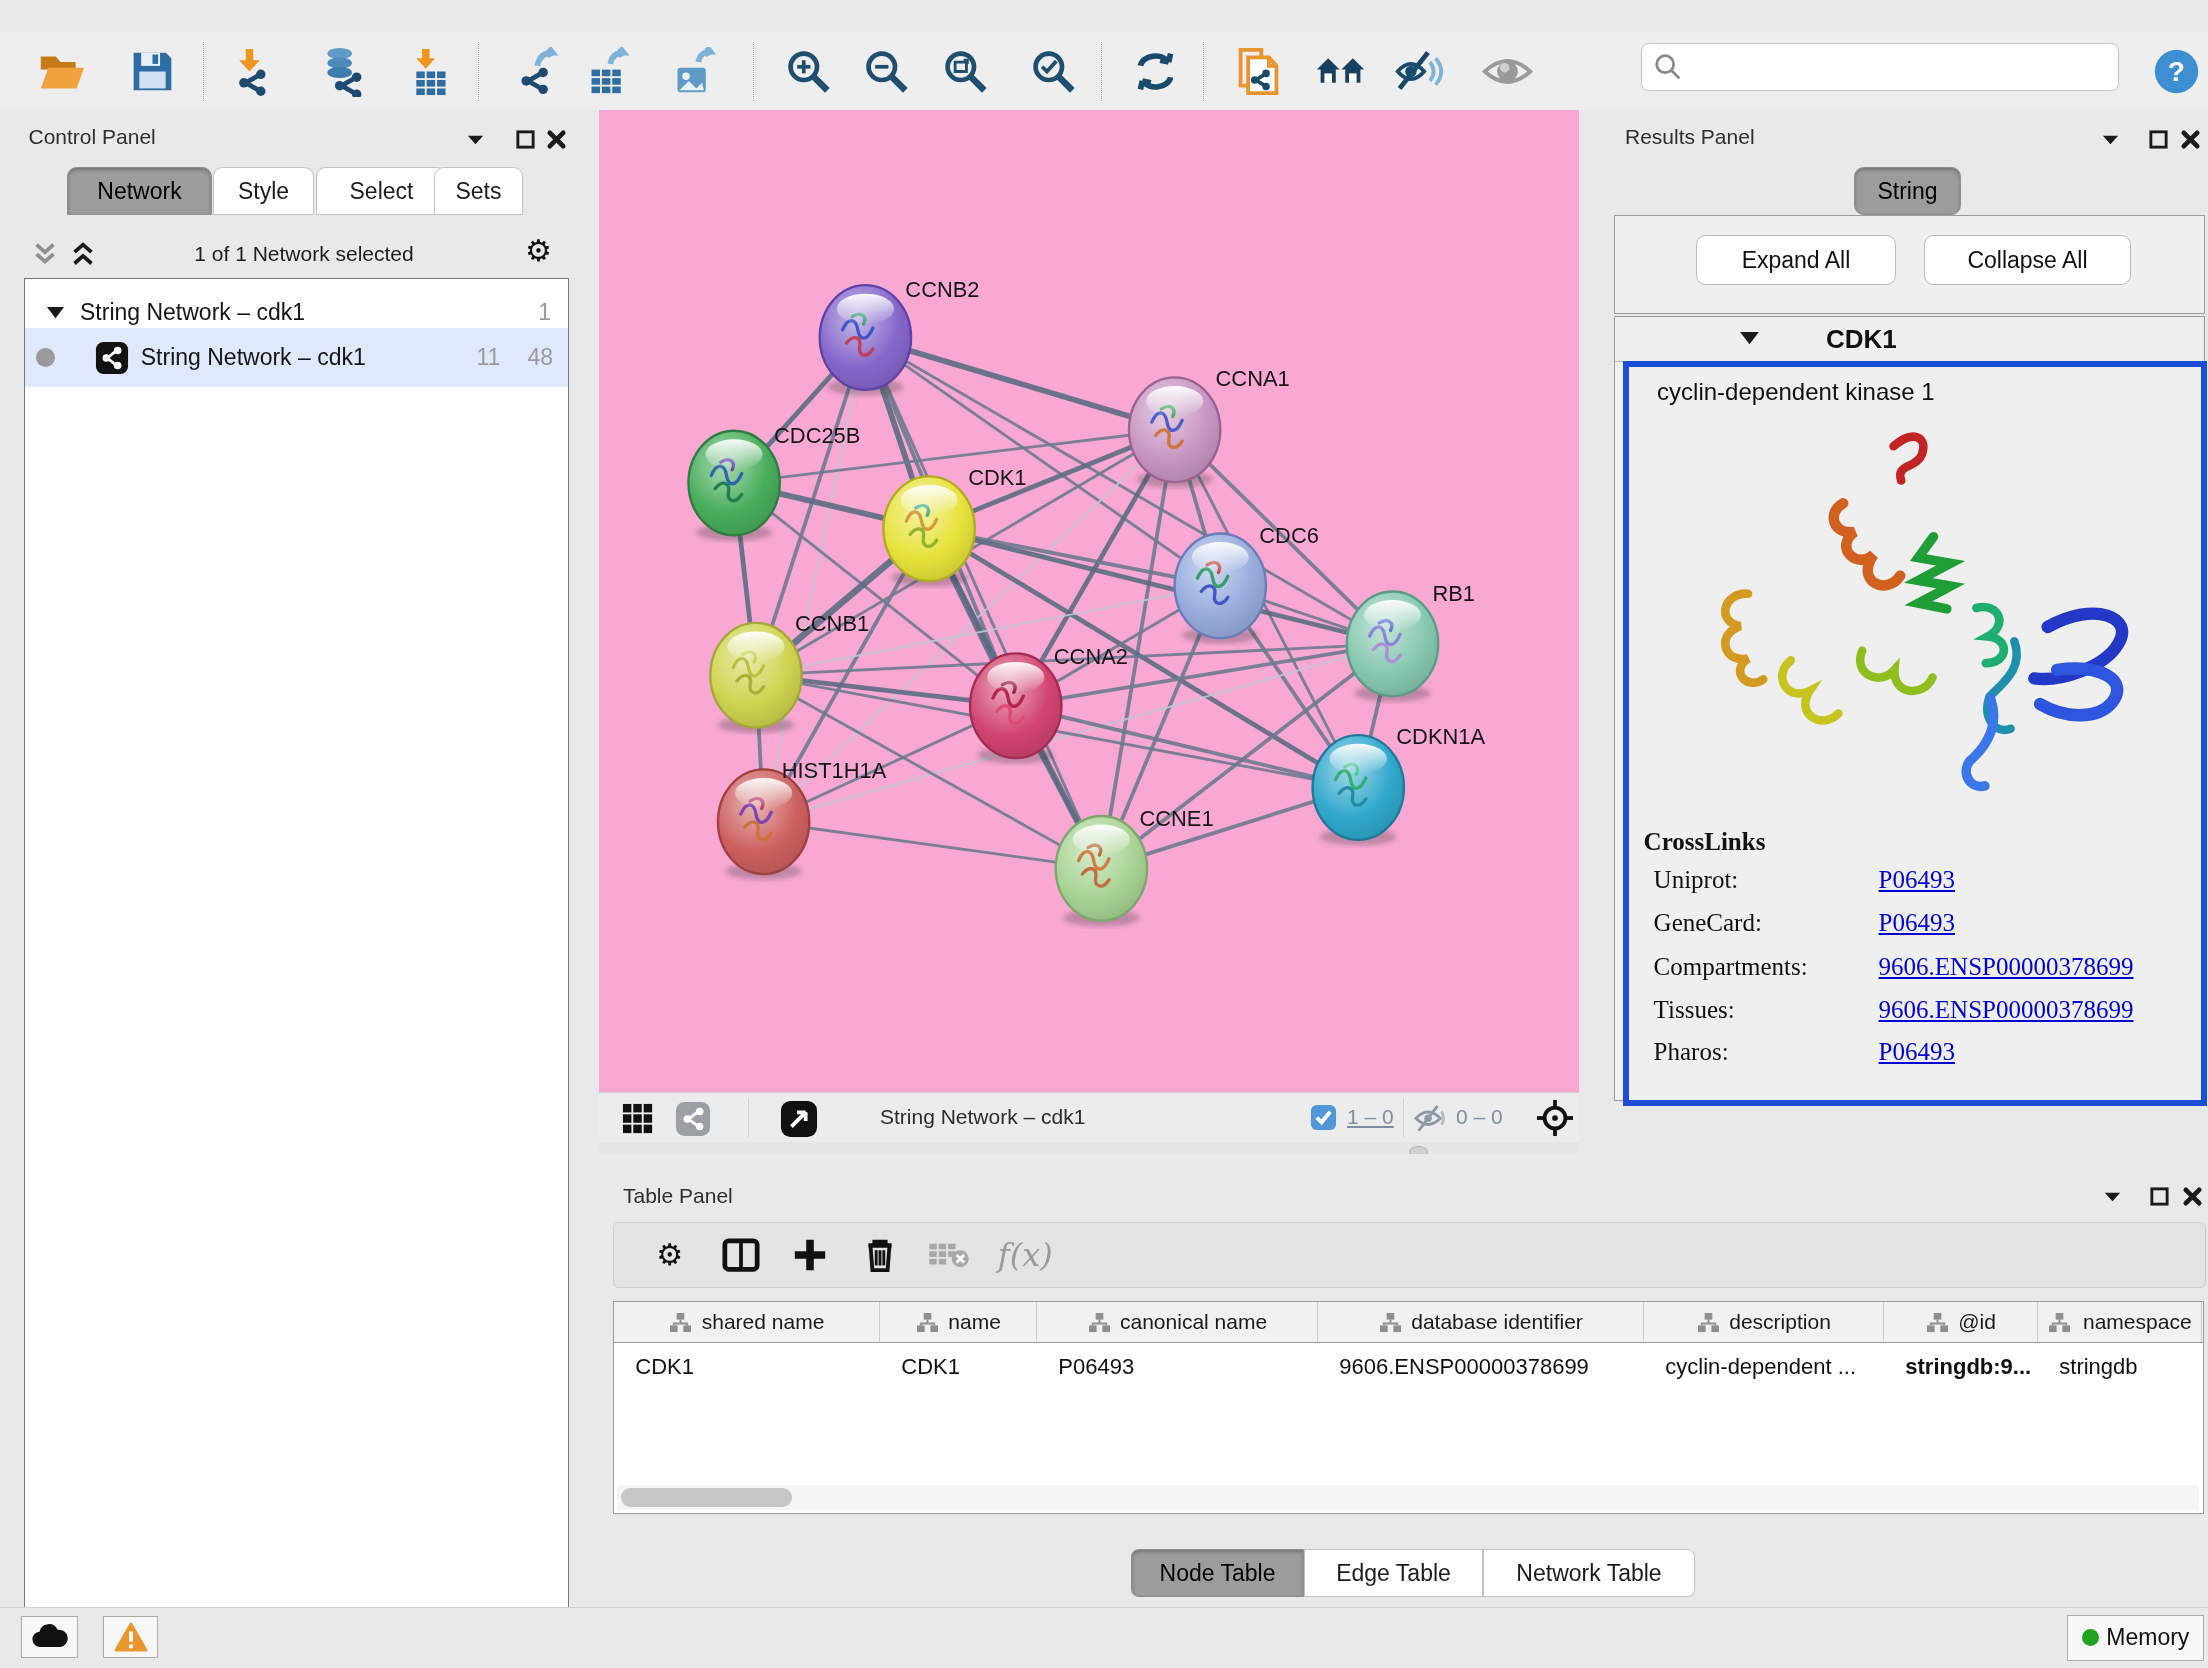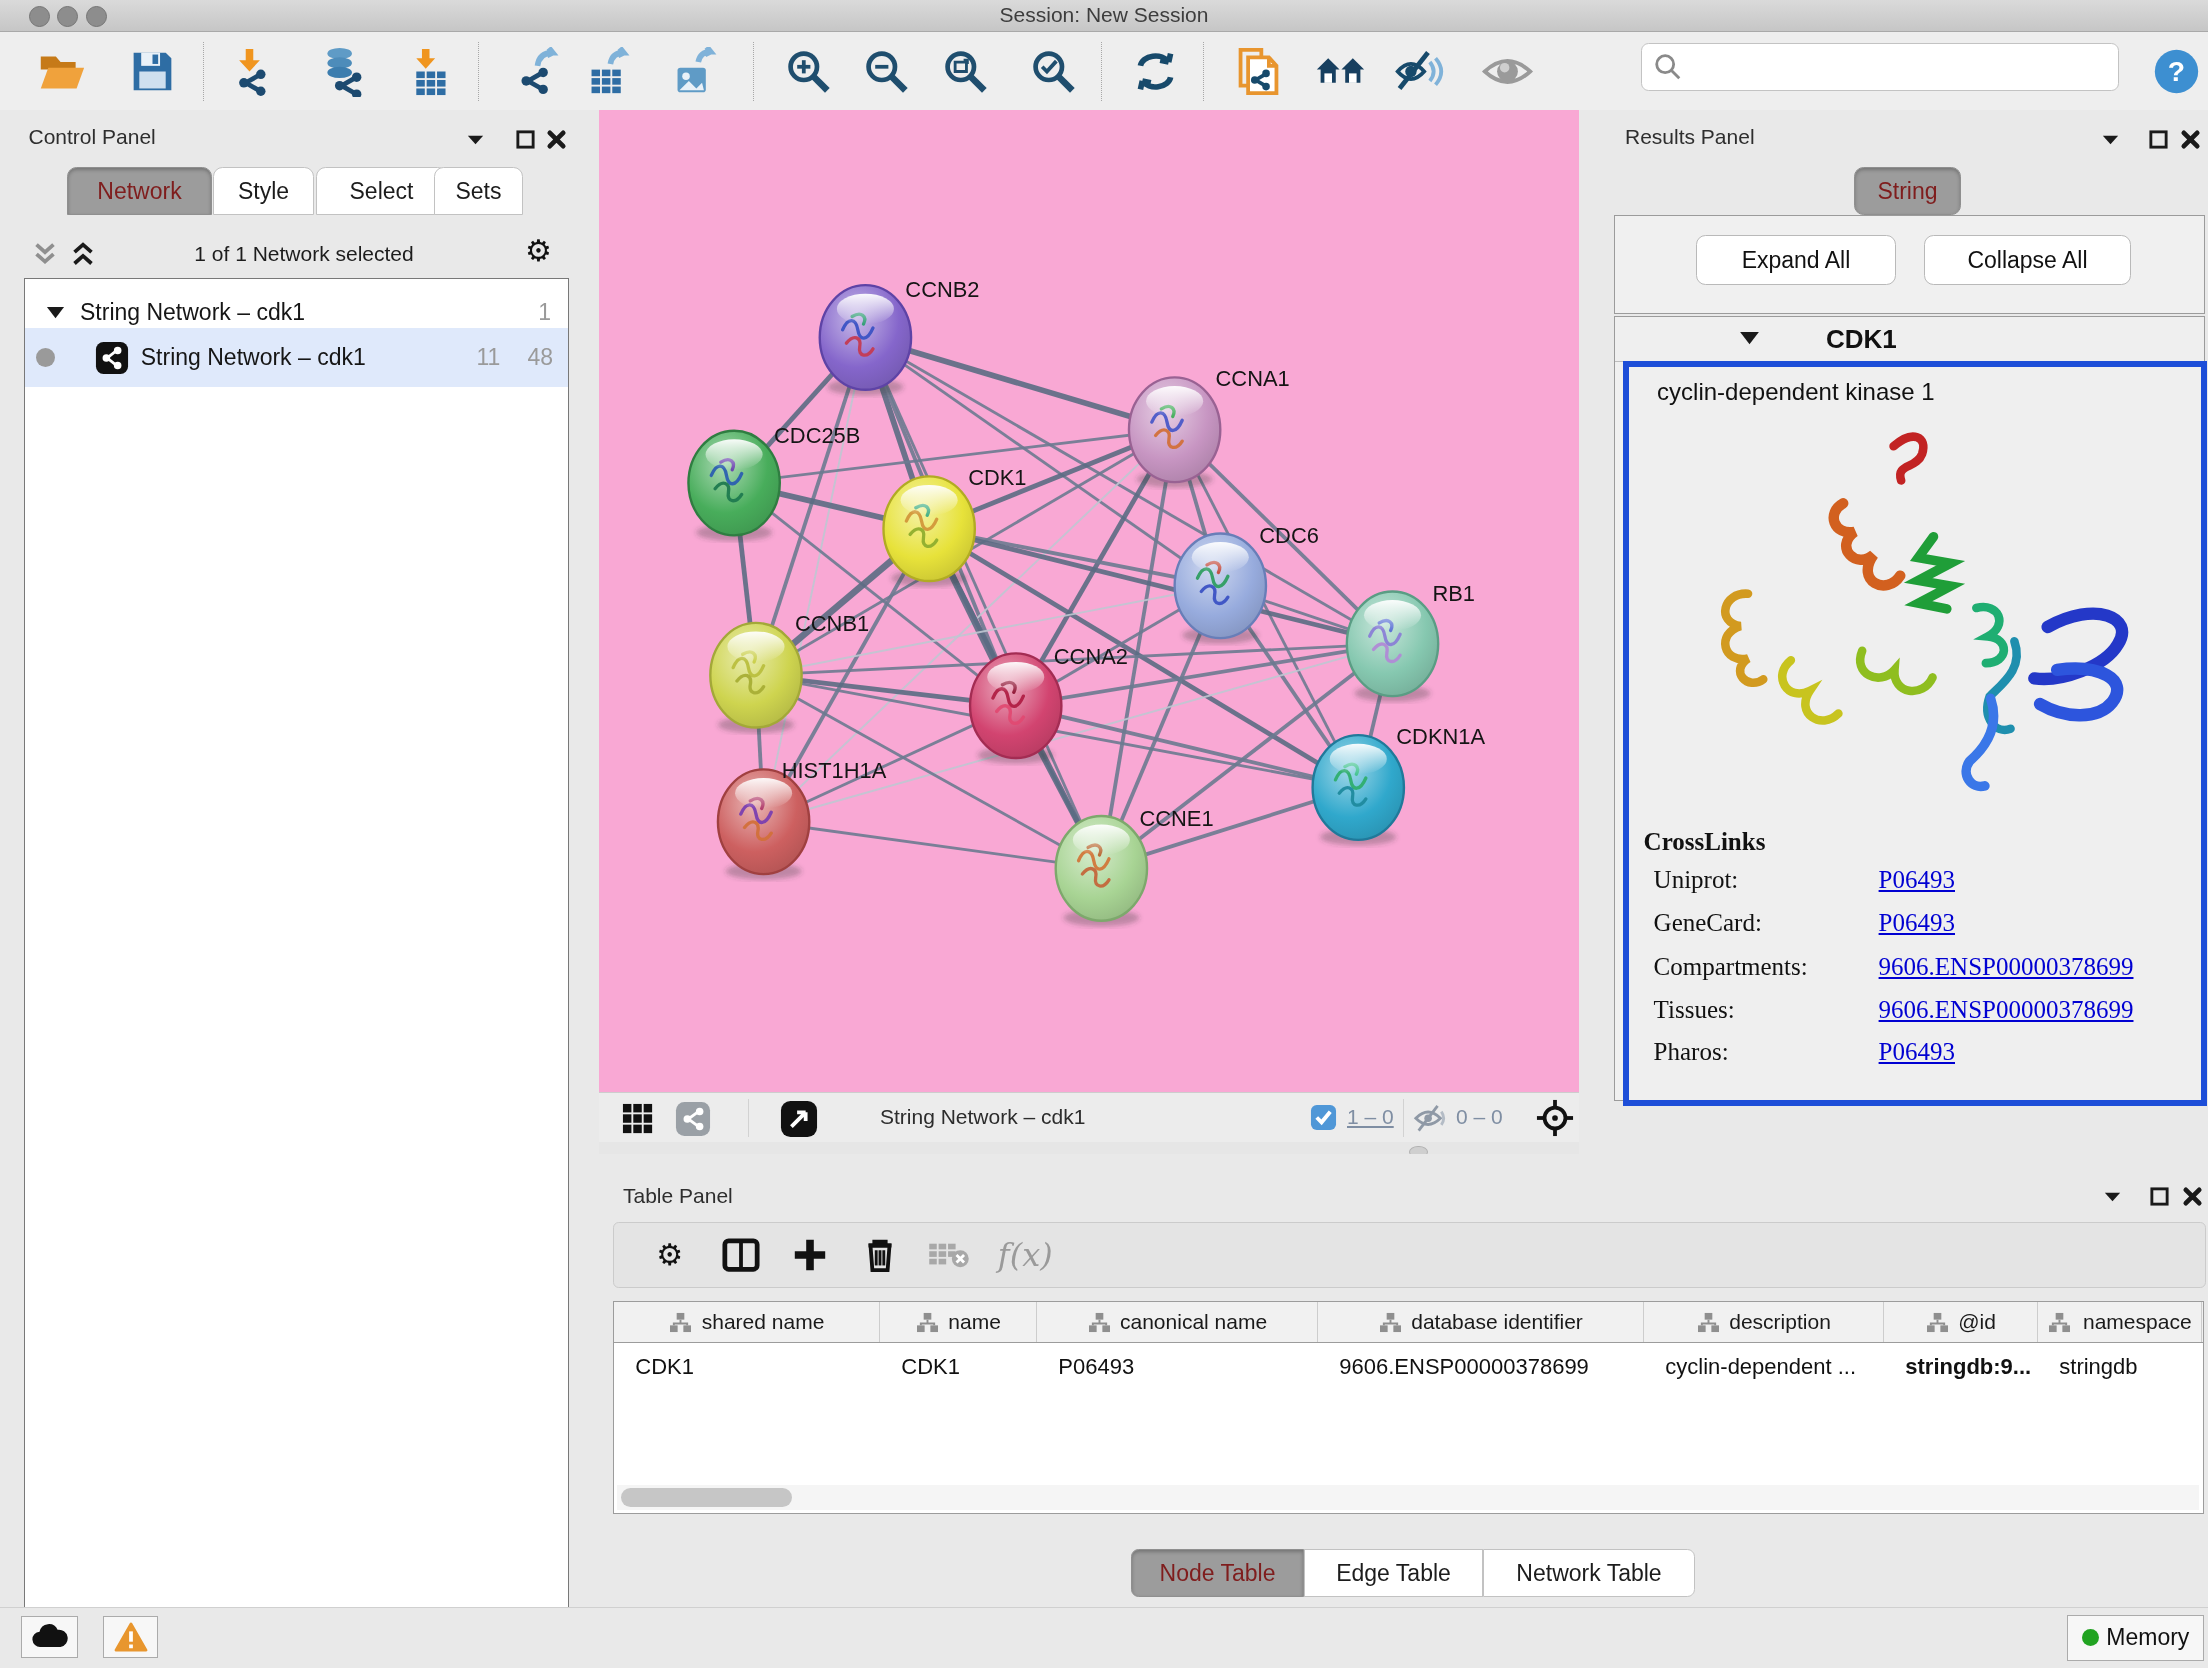--- a/index.html
+++ b/index.html
@@ -11,21 +11,21 @@
   #title-text{left:0;top:2.9px;width:2208px;text-align:center;font-size:21px;color:#3d3d3d;}
   #toolbar{left:0;top:32px;width:2208px;height:78px;background:#eeeeee;border-bottom:1px solid #bcbcbc;}
   .tbi{top:13.3px;width:53px;height:53px;display:flex;align-items:center;justify-content:center;}
   .tbsep{top:9.5px;width:0;height:59px;border-left:1.9px dotted #a7a7a7;}
   #search-box{left:1641px;top:11.4px;width:476px;height:46px;background:#fff;border:1.9px solid #c3c3c3;border-radius:7.6px;display:flex;align-items:center;}
   #search-box input{border:none;outline:none;font-size:21px;flex:1;background:transparent;margin-left:5.7px;font-family:"Liberation Sans",sans-serif;}
   
   .panel-title{font-size:21px;color:#2e2e2e;}
   .winctl{width:25px;height:25px;display:flex;align-items:center;justify-content:center;}
   .tab{position:absolute;top:0;height:48px;background:#fff;border:1px solid #c2c2c2;border-radius:9.5px 9.5px 0 0;display:flex;align-items:center;justify-content:center;font-size:23px;color:#1c1c1c;box-sizing:border-box;}
-  .tab.selected{background:#9c9c9c;color:#7f1d1d;border-color:#8f8f8f;box-shadow:inset 0 1.9px 3.8px rgba(0,0,0,.25);}
+  .tab.selected{background:#9c9c9c;color:#000000;border-color:#8f8f8f;box-shadow:inset 0 1.9px 3.8px rgba(0,0,0,.25);}
   
   #control-panel{left:0;top:110px;width:599px;height:1497px;background:#e9e9e9;}
   #net-list{left:24px;top:168px;width:543px;height:1435px;background:#fff;border:1.9px solid #787878;}
   .net-row{position:absolute;left:0;width:100%;height:55px;display:flex;align-items:center;font-size:23px;color:#161616;}
   .count{color:#9a9a9a;}
   
   #canvas-col{left:599px;top:110px;width:980px;height:1048px;}
   #graph-area{left:0;top:0;width:980px;height:982px;background:#f9a8d4;}
   #net-statusbar{left:0;top:982px;width:980px;height:49px;background:#ececec;border-top:1px solid #cdcdcd;}
   .sb-sep{top:5.7px;width:0;height:38px;border-left:1.9px solid #d2d2d2;}
@@ -54,26 +54,20 @@
   #memory-btn{left:2067px;top:6.7px;width:135px;height:44px;background:#f7f7f7;border:1.9px solid #ababab;display:flex;align-items:center;justify-content:center;gap:7.6px;font-size:23px;color:#111;position:absolute;}
   .dot{border-radius:50%;}
   .gearglyph{font-family:"DejaVu Sans",sans-serif;font-size:30px;color:#111;line-height:1;}
   .fx{font-family:"DejaVu Serif",serif;font-style:italic;font-size:32px;color:#9a9a9a;}
 </style>
 </head>
 <body>
 
 <div id="app">
 
-  <div class="abs" id="titlebar">
-    <div class="abs tlight" style="left:28.5px;"></div>
-    <div class="abs tlight" style="left:57px;"></div>
-    <div class="abs tlight" style="left:86px;"></div>
-    <div class="abs" id="title-text">Session: New Session</div>
-  </div>
 
   <div class="abs" id="toolbar">
     <div class="abs tbi" style="left:35px">
       <svg width="49" height="49" viewBox="0 0 52 52">
           <path d="M4 10 h16 l5 6 h16 v8 H4z" fill="#c67a18"></path>
           <path d="M4 44 L12 22 h38 L42 44z" fill="#f0a23c"></path>
         </svg>
     </div>
     <div class="abs tbi" style="left:126px">
       <svg width="49" height="49" viewBox="0 0 52 52">

